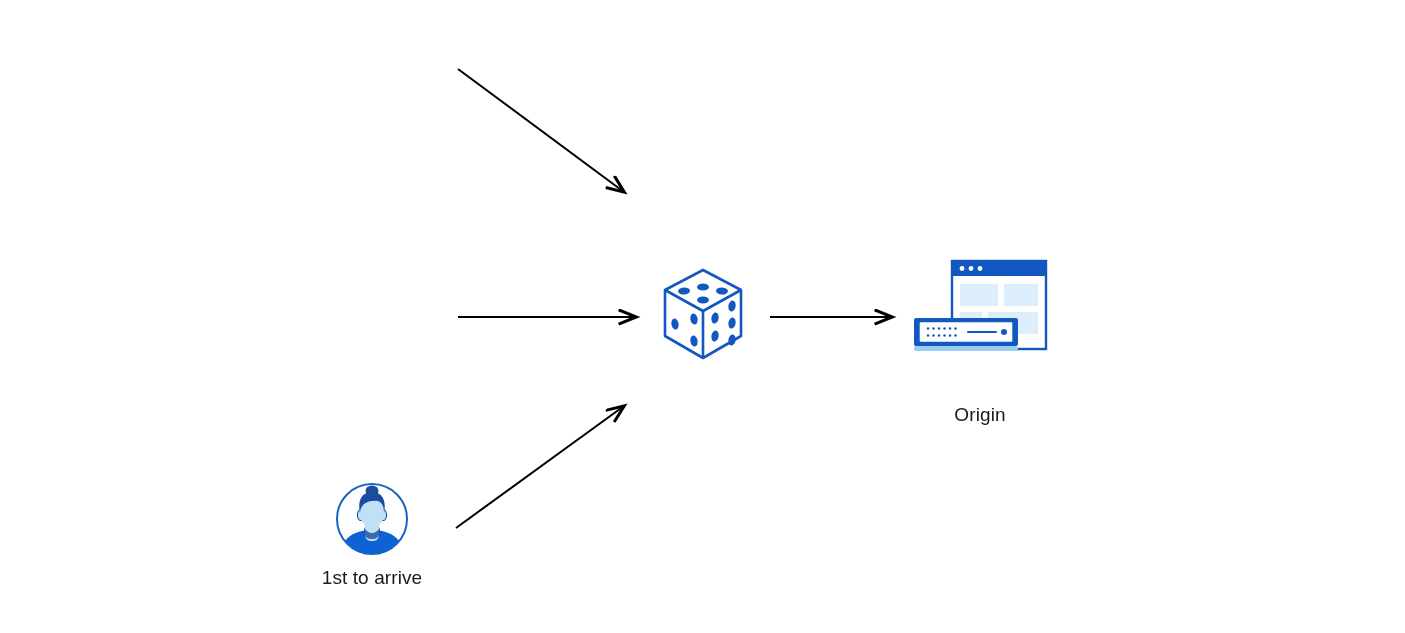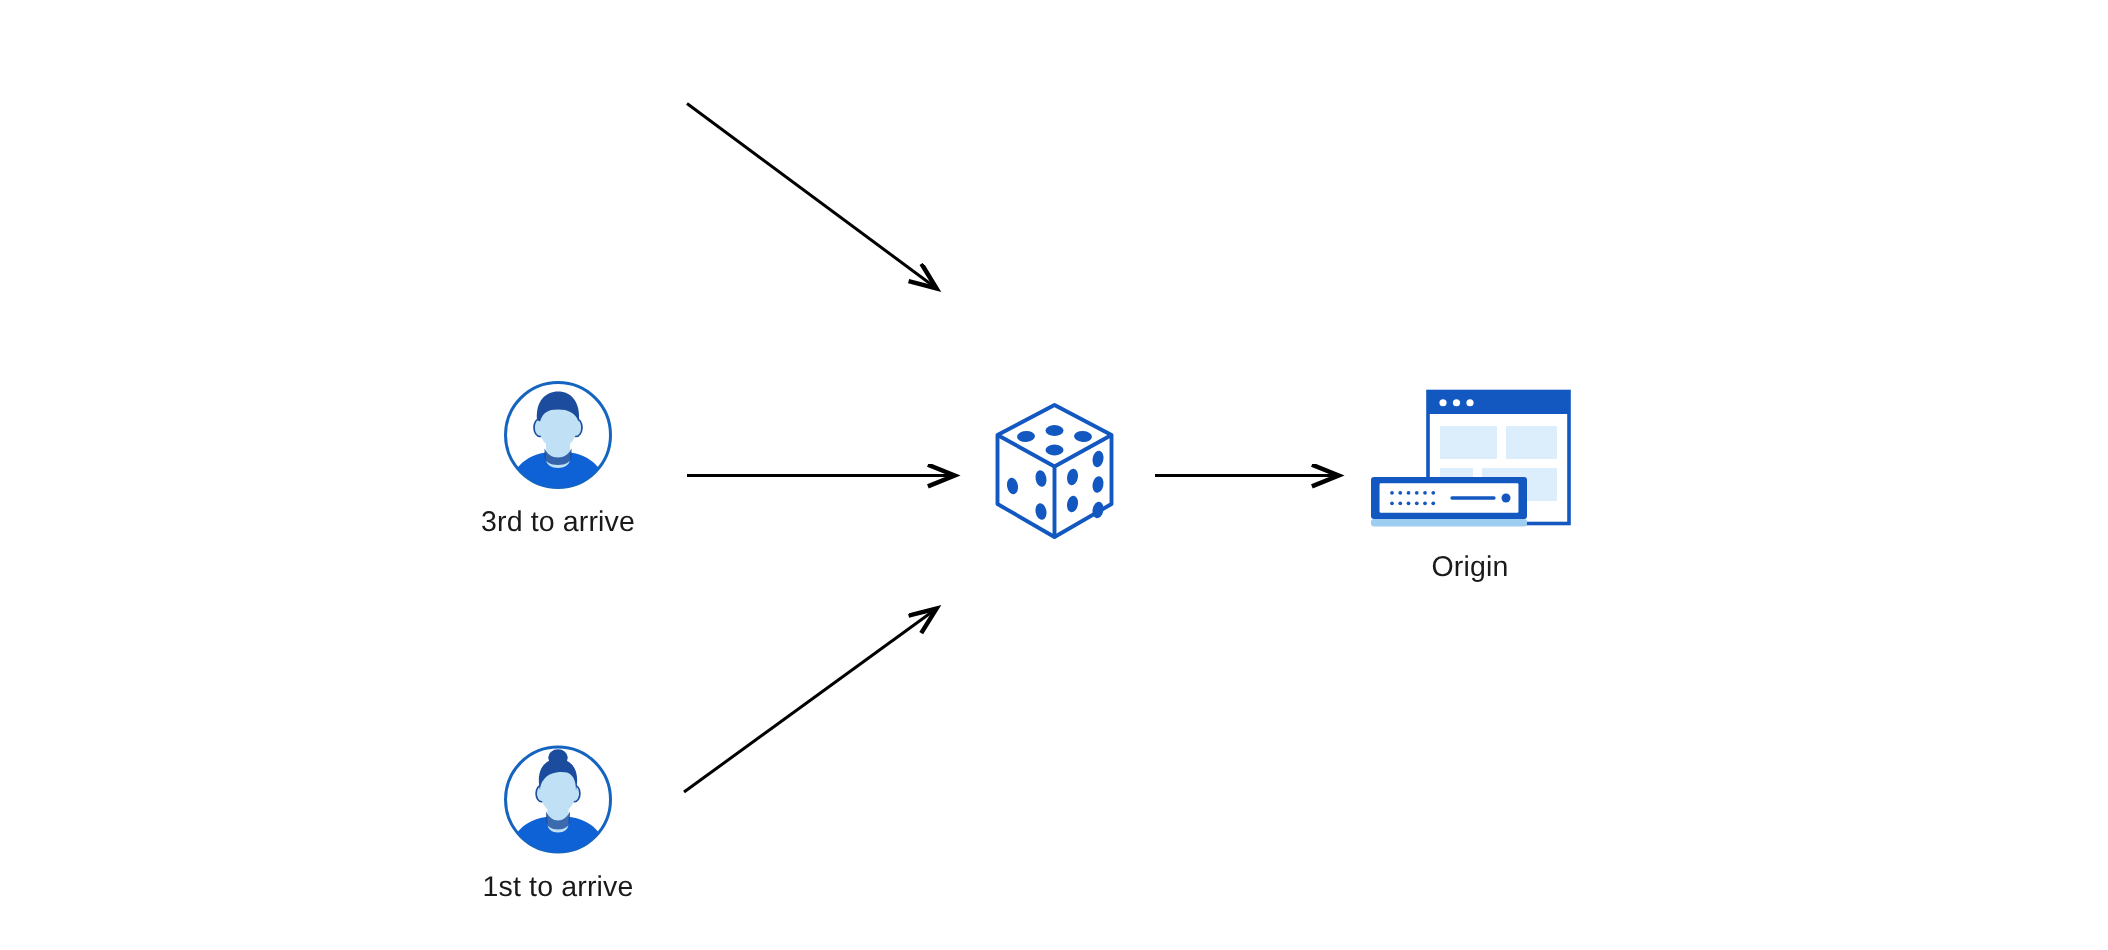--- a/index.html
+++ b/index.html
@@ -56,44 +56,22 @@
         <path d="M0.5,0.4 L9.4,4 L0.5,7.6" fill="none" stroke="#000000" stroke-width="1.5" stroke-linecap="butt" stroke-linejoin="miter"></path>
       </marker>
     </defs>
     <line x1="458" y1="69" x2="624" y2="192" stroke="#000000" stroke-width="2" marker-end="url(#ah)"></line>
     <line x1="458" y1="317" x2="636" y2="317" stroke="#000000" stroke-width="2" marker-end="url(#ah)"></line>
     <line x1="456" y1="528" x2="624" y2="406" stroke="#000000" stroke-width="2" marker-end="url(#ah)"></line>
     <line x1="770" y1="317" x2="892" y2="317" stroke="#000000" stroke-width="2" marker-end="url(#ah)"></line>
   </svg>
 
 
-  <div class="node avatar-node" style="left:292px; top:252px;">
-    <div class="avatar-wrap">
-      <svg viewBox="0 0 76 76" width="76" height="76" xmlns="http://www.w3.org/2000/svg">
-        <defs>
-          <clipPath id="clipB">
-              <circle cx="38" cy="38" r="35"></circle>
-            </clipPath>
-        </defs>
-        <circle cx="38" cy="38" r="35" fill="#ffffff" stroke="#1565c0" stroke-width="2"></circle>
-        <g clip-path="url(#clipB)">
-          <path d="M5 76 C7 57 20 49 38 49 C56 49 69 57 71 76 Z" fill="#0f62d6"></path>
-          <path d="M30 44 L46 44 L46 54 C46 58 42 60 38 60 C34 60 30 58 30 54 Z" fill="#bfe0f5"></path>
-          <path d="M29 47 C31 51 34 53 38 53 C42 53 45 51 47 47 L47 52 C47 56 43 58 38 58 C33 58 29 56 29 52 Z" fill="#1b4c9e" opacity="0.85"></path>
-          <ellipse cx="26" cy="33" rx="4" ry="6" fill="#bfe0f5" stroke="#1b4c9e" stroke-width="1.1"></ellipse>
-          <ellipse cx="50" cy="33" rx="4" ry="6" fill="#bfe0f5" stroke="#1b4c9e" stroke-width="1.1"></ellipse>
-          <path d="M25 30 C25 17 32 12 38 12 C44 12 51 17 51 30 C51 40 46 47 38 47 C30 47 25 40 25 30 Z" fill="#bfe0f5"></path>
-          <path d="M24 28 C23 15 30 9 38 9 C47 9 53 16 52 29 C49 23 45 21 38 21 C31 21 28 23 26 29 Z" fill="#1b4c9e"></path>
-        </g>
-      </svg>
-    </div>
-    <div class="node-label">3rd to arrive</div>
-  </div>
 
-  <div class="node avatar-node" style="left:292px; top:495px;justify-content:flex-end;">
+  <div class="node avatar-node" style="left:292px; top:481px;justify-content:flex-end;">
     <div class="avatar-wrap">
       <svg viewBox="0 0 76 76" width="76" height="76" xmlns="http://www.w3.org/2000/svg">
         <defs>
           <clipPath id="clipC">
               <circle cx="38" cy="38" r="35"></circle>
             </clipPath>
         </defs>
         <circle cx="38" cy="38" r="35" fill="#ffffff" stroke="#1565c0" stroke-width="2"></circle>
         <g clip-path="url(#clipC)">
           <path d="M5 76 C7 57 20 49 38 49 C56 49 69 57 71 76 Z" fill="#0f62d6"></path>
@@ -133,21 +111,21 @@
           <ellipse cx="62" cy="56" rx="3.6" ry="5.6" transform="rotate(10 62 56)"></ellipse>
           <ellipse cx="79" cy="61" rx="3.6" ry="5.6" transform="rotate(10 79 61)"></ellipse>
           <ellipse cx="62" cy="74" rx="3.6" ry="5.6" transform="rotate(10 62 74)"></ellipse>
           <ellipse cx="79" cy="78" rx="3.6" ry="5.6" transform="rotate(10 79 78)"></ellipse>
         </g>
       </svg>
     </div>
     <div class="node-label"></div>
   </div>
 
-  <div class="node origin-node" style="left:895px; top:258px;">
+  <div class="node origin-node" style="left:895px; top:258px;gap:36px;">
     <div class="origin-wrap">
       <svg viewBox="0 0 140 100" width="140" height="100" xmlns="http://www.w3.org/2000/svg">
 
         <g>
           <rect x="42" y="3" width="94" height="88" fill="#ffffff" stroke="#1258c0" stroke-width="2.4"></rect>
           <rect x="42" y="3" width="94" height="15" fill="#1258c0"></rect>
           <circle cx="52" cy="10.5" r="2.4" fill="#ffffff"></circle>
           <circle cx="61" cy="10.5" r="2.4" fill="#ffffff"></circle>
           <circle cx="70" cy="10.5" r="2.4" fill="#ffffff"></circle>
           <rect x="50" y="26" width="38" height="22" fill="#dceefb"></rect>

